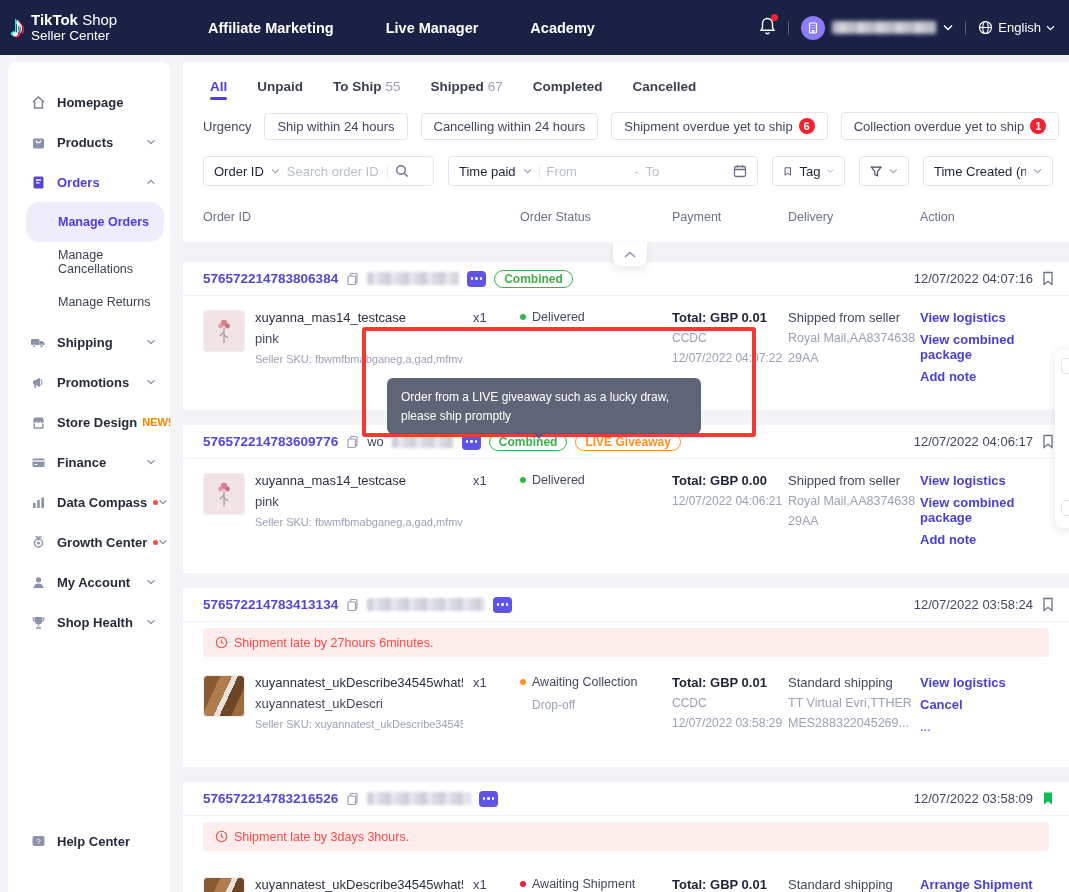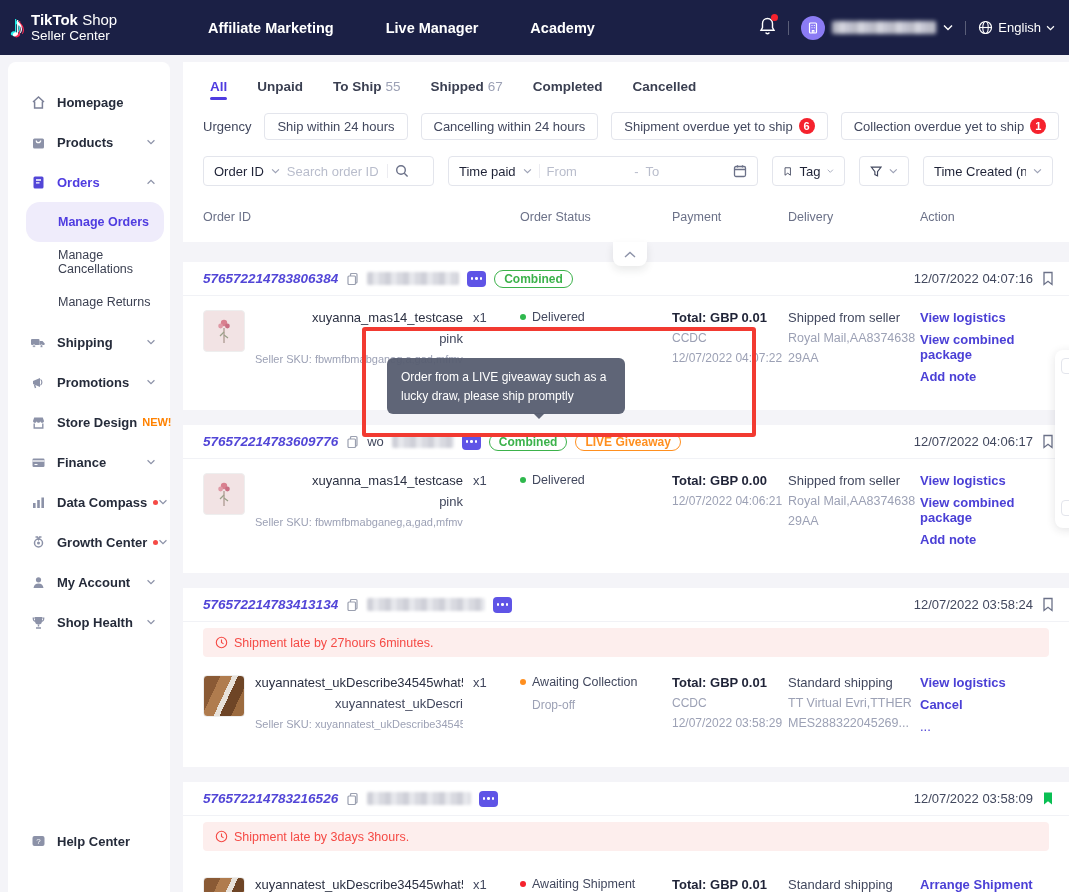--- a/index.html
+++ b/index.html
@@ -76,21 +76,21 @@
   .th.c1 { grid-column:1 / span 2; }
 
   
   .band { height:20px; background:#f4f4f8; position:relative; }
   .collapse-tab { position:absolute; left:430px; top:0; width:34px; height:24px; background:#fff; border-radius:0 0 8px 8px; box-shadow:0 4px 8px rgba(31,35,41,.10); display:flex; align-items:center; justify-content:center; cursor:pointer; }
 
   
   .group { background:#fff; }
   .gap { height:15px; }
   .order-head { height:34px; display:flex; align-items:center; gap:8px; padding:0 14px 0 20px; border-bottom:1px solid #f1f2f6; }
-  .order-id { font-size:13.5px; font-weight:700; color:#5246d7; cursor:pointer;font-style:italic; }
+  .order-id { font-size:13.5px; font-weight:700; color:#5246d7; cursor:pointer; }
   .copy-ic { cursor:pointer; display:flex; }
   .buyer-prefix { font-size:13px; color:#42485e; }
   .blur-buyer { width:92px; height:13px; border-radius:2px;
     background:repeating-linear-gradient(90deg,#cfd0d8 0 6px,#e6e7ec 6px 12px,#d8d9e0 12px 18px); filter:blur(1.5px); }
   .chat-ic { width:19px; height:16px; background:#5f54e6; border-radius:4px; display:flex; align-items:center; justify-content:center; gap:2px; cursor:pointer; }
   .chat-ic i { width:2.5px; height:2.5px; background:#fff; border-radius:50%; }
   .badge { font-size:12px; font-weight:600; border-radius:10px; padding:1px 9px; border:1px solid; white-space:nowrap; }
   .badge.green { color:#3cb24b; border-color:#3cb24b; }
   .badge.orange { color:#ff8f1f; border-color:#ff8f1f; }
   .oh-right { margin-left:auto; display:flex; align-items:center; gap:8px; }
@@ -101,40 +101,40 @@
   .warn { margin:6px 20px 2px; background:#fdeeed; border-radius:4px; height:29px; display:flex; align-items:center; gap:6px; padding:0 12px; }
   .warn span { color:#f54a45; font-size:12.5px; }
 
   
   .product-row { padding:14px 20px 19px; align-items:start; }
   .product-row.pad-lg { padding-top:16px; padding-bottom:26px; }
   .product-row.pad-xl { padding-top:24px; padding-bottom:26px; }
   .pimg { width:42px; height:42px; border-radius:4px; border:1px solid #eee; overflow:hidden; }
   .pimg.flower { background:#f2e3e4; display:flex; align-items:center; justify-content:center; }
   .pimg.sticks { background:linear-gradient(115deg,#8a5a35 0 28%,#b07c4e 28% 48%,#e8e2da 48% 58%,#6e4526 58% 78%,#9c6b3f 78%); }
-  .pinfo { padding-right:10px;text-align:right; }
+  .pinfo { padding-right:10px; }
   .pname { font-size:13px; color:#2b3042; white-space:nowrap; overflow:hidden; max-width:208px; }
   .pvar { font-size:13px; color:#42485e; margin-top:6px; }
   .psku { font-size:11px; color:#9ca1b5; margin-top:7px; white-space:nowrap; overflow:hidden; max-width:212px; }
   .qty { font-size:13px; color:#42485e; }
   .status-cell .st-line { display:flex; align-items:center; gap:6px; }
   .dot { width:6px; height:6px; border-radius:50%; flex:none; }
   .dot.green { background:#2eb84d; } .dot.orange { background:#ff8f1f; } .dot.red { background:#f5222d; }
   .st-txt { font-size:12.5px; color:#42485e; }
   .st-sub { font-size:12px; color:#9ca1b5; margin-top:9px; margin-left:12px; }
   .pay-total { font-size:13px; font-weight:700; color:#1f2337; }
   .pay-sub { font-size:12px; color:#9ca1b5; margin-top:6px; }
   .del-1 { font-size:13px; color:#42485e; }
   .del-sub { font-size:12.5px; color:#9ca1b5; margin-top:6px; }
   .act-link { font-size:13px; font-weight:700; color:#4b40d6; margin-bottom:7px; cursor:pointer; }
   .act-link.dim { font-weight:400; }
 
   
   .red-box { position:absolute; left:362px; top:327px; width:394px; height:110px; border:4px solid #f23a31; border-radius:3px; z-index:30; pointer-events:none; }
-  .tooltip { position:absolute; left:387px; top:358px; width:238px; background:rgba(86,93,112,.95); border-radius:6px; padding:9px 14px; z-index:31; }
+  .tooltip { position:absolute; left:387px; top:378px; width:314px; background:rgba(86,93,112,.95); border-radius:6px; padding:9px 14px; z-index:31; }
   .tooltip span { color:#fff; font-size:12px; line-height:1.5; }
   .tooltip::after { content:""; position:absolute; left:146px; bottom:-5px; border-left:6px solid transparent; border-right:6px solid transparent; border-top:6px solid rgba(86,93,112,.95); }
 
   
   .edge-panel { position:absolute; right:-14px; top:288px; width:28px; height:178px; background:#fff; border-radius:8px; box-shadow:0 2px 10px rgba(31,35,41,.12); z-index:6; }
   .edge-panel .ghost { width:16px; height:16px; border:1px solid #e3e5ec; border-radius:4px; margin:8px auto 0; }
 </style>
 </head>
 <body>
 

